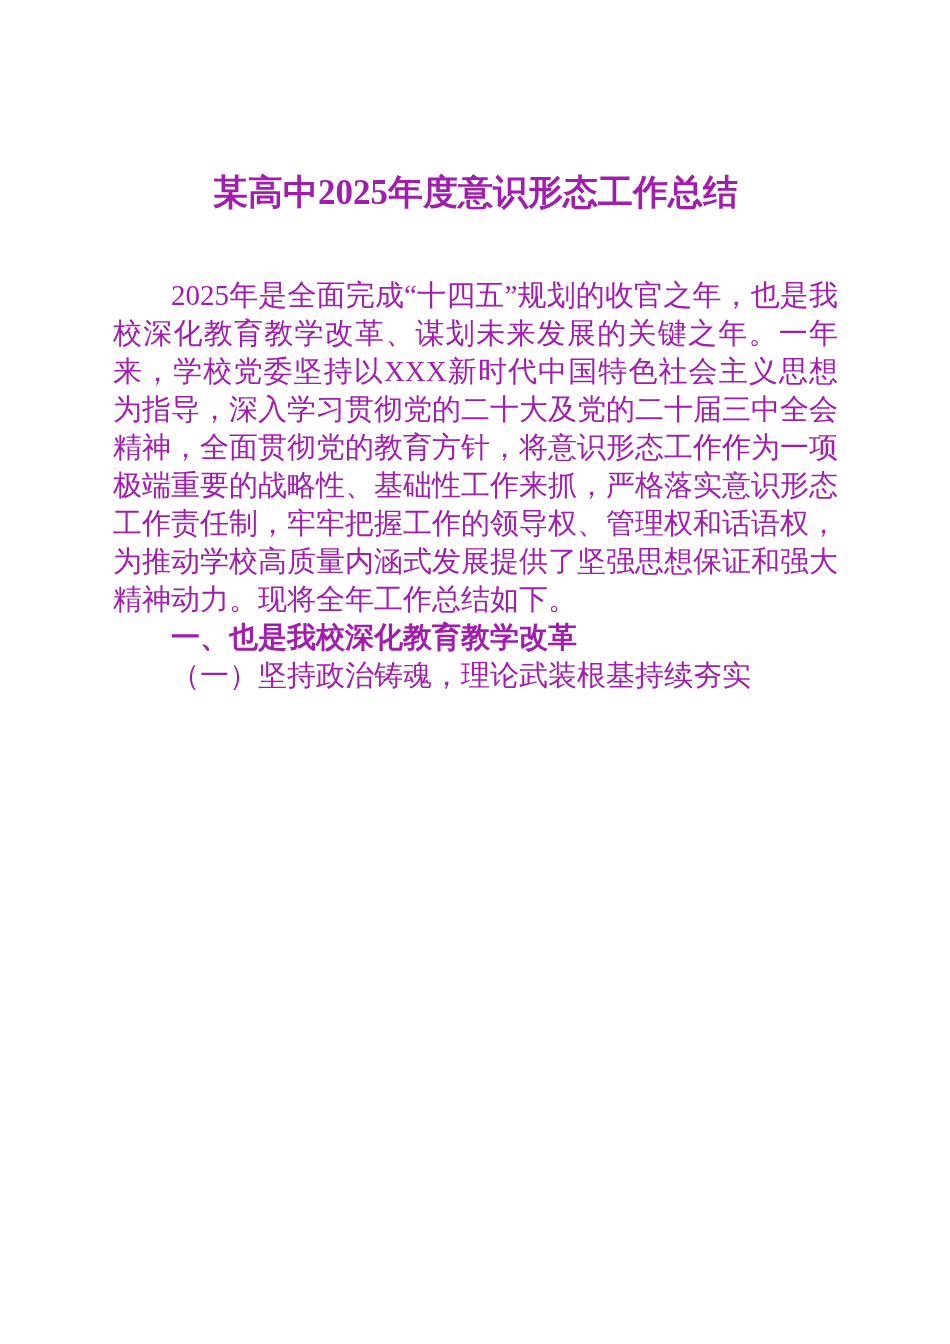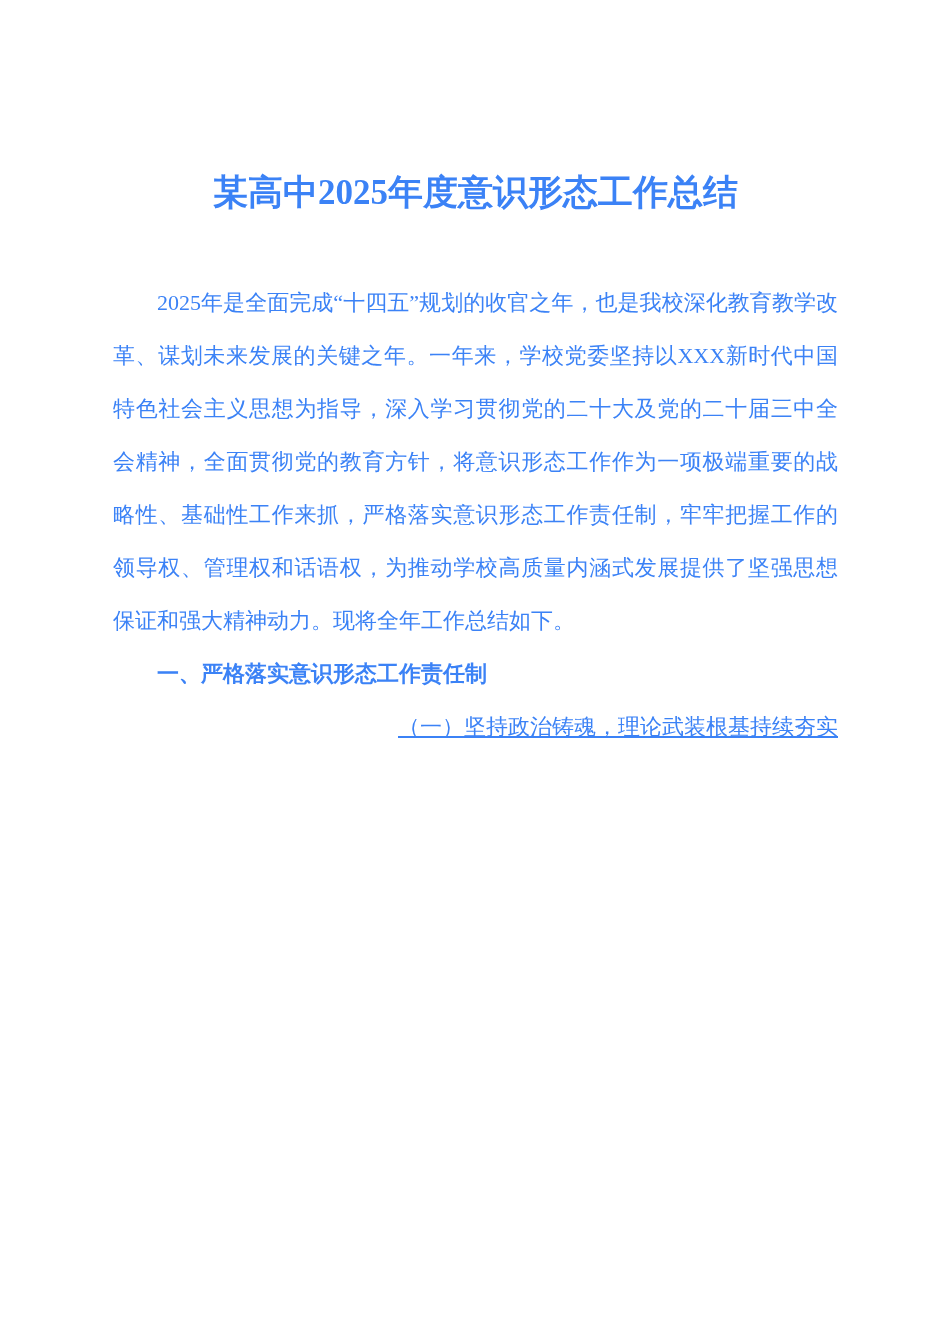--- a/index.html
+++ b/index.html
@@ -6,63 +6,62 @@
     margin: 0;
     padding: 0;
     background: #ffffff;
   }
   .page {
     position: relative;
     width: 950px;
     height: 992px;
     margin: 0 auto;
     background: #ffffff;
-    color: #3b82f6;
+    color: #a21caf;
     box-sizing: border-box;
     padding: 170px 112px 0 113px;
     overflow: hidden;
   }
   .doc-title {
     font-family: "Liberation Serif", "DejaVu Serif", serif;
     font-weight: bold;
     font-size: 35px;
     line-height: 46px;
     text-align: center;
     letter-spacing: 0px;
     margin: 0 0 60px 0;
   }
   .para {
     font-family: "Liberation Serif", "DejaVu Serif", serif;
-    font-size: 22px;
-    line-height: 53px;
+    font-size: 29px;
+    line-height: 38px;
     text-align: justify;
     text-indent: 2em;
     margin: 0;
     word-break: break-all;
   }
   .para.heading1 {
     font-family: "Liberation Sans", "DejaVu Sans", sans-serif;
     font-weight: bold;
     text-align: left;
   }
   .para.heading2 {
     font-family: "Liberation Serif", "DejaVu Serif", serif;
     font-weight: normal;
-    text-align: right;
-    text-decoration: underline;
+    text-align: left;
   }
 </style>
 </head>
 <body>
 
 <div class="page">
 
   <h1 class="doc-title">某高中2025年度意识形态工作总结</h1>
 
   <p class="para">2025年是全面完成“十四五”规划的收官之年，也是我校深化教育教学改革、谋划未来发展的关键之年。一年来，学校党委坚持以XXX新时代中国特色社会主义思想为指导，深入学习贯彻党的二十大及党的二十届三中全会精神，全面贯彻党的教育方针，将意识形态工作作为一项极端重要的战略性、基础性工作来抓，严格落实意识形态工作责任制，牢牢把握工作的领导权、管理权和话语权，为推动学校高质量内涵式发展提供了坚强思想保证和强大精神动力。现将全年工作总结如下。</p>
 
-  <p class="para heading1">一、严格落实意识形态工作责任制</p>
+  <p class="para heading1">一、也是我校深化教育教学改革</p>
 
 
   <p class="para heading2">（一）坚持政治铸魂，理论武装根基持续夯实</p>
 
 
 </div>
 
 </body></html>

